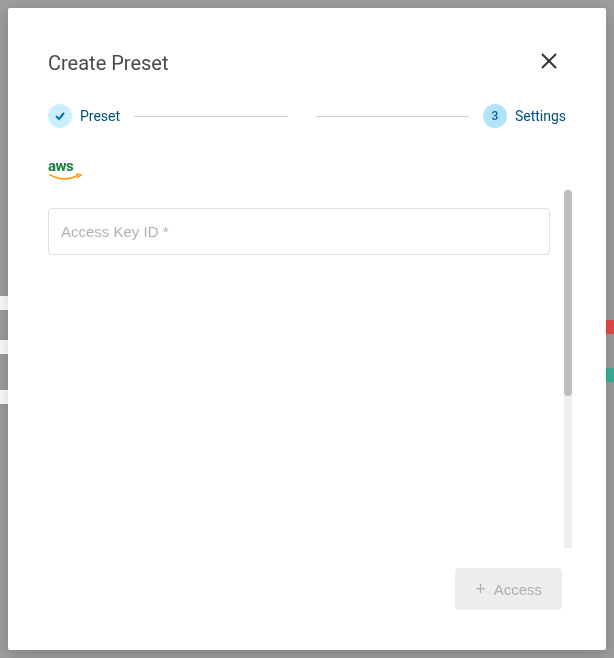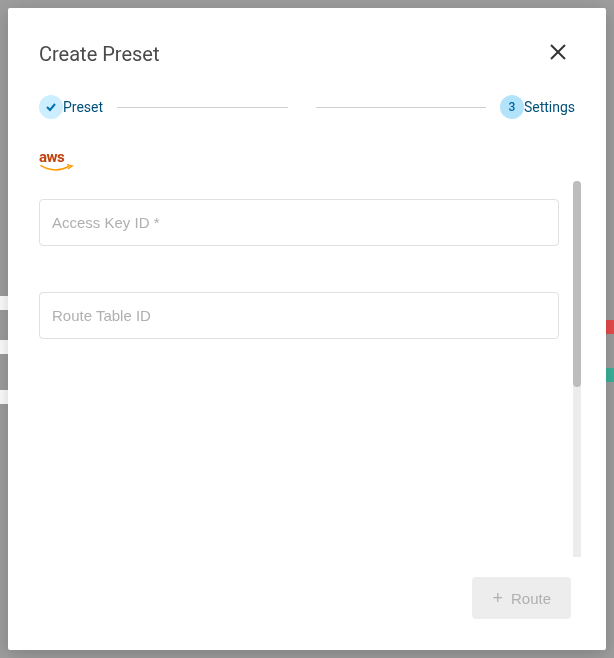--- a/index.html
+++ b/index.html
@@ -20,21 +20,21 @@
       position: absolute;
       top: 8px;
       left: 8px;
       right: 8px;
       bottom: 8px;
       background: #fff;
       border-radius: 2px;
       box-shadow: 0 4px 20px rgba(0,0,0,0.2);
       display: flex;
       flex-direction: column;
-      padding: 7px;
+      padding: 16px;
     }
     .modal-header {
       display: flex;
       align-items: center;
       justify-content: space-between;
       padding: 24px 28px 20px 24px;
     }
     .modal-title {
       font-size: 20px;
       color: #4a4a4a;
@@ -51,20 +51,21 @@
     }
     .stepper {
       display: flex;
       align-items: center;
       padding: 6px 24px 18px 24px;
       gap: 0;
     }
     .step {
       display: flex;
       align-items: center;
+      gap: 8px;
     }
     .step-circle {
       width: 24px;
       height: 24px;
       border-radius: 50%;
       background: #cceeff;
       display: flex;
       align-items: center;
       justify-content: center;
       font-size: 12px;
@@ -89,21 +90,21 @@
     }
     .logo-row {
       padding: 10px 24px 6px 24px;
     }
     .aws-logo {
       display: inline-block;
     }
     .aws-word {
       font-weight: 700;
       font-size: 15px;
-      color: #c2410c;
+      color: #15803d;
       letter-spacing: -0.5px;
       display: block;
       line-height: 1;
     }
     .aws-smile {
       display: block;
       margin-top: -2px;
     }
     .aws-smile svg {
       width: 36px;
@@ -238,28 +239,25 @@
           </svg>
       </span>
     </div>
   </div>
 
   <div class="form-scroll">
     <div class="form-inner">
       <div class="field">
         <input type="text" placeholder="Access Key ID *" style="">
       </div>
-      <div class="field">
-        <input type="text" placeholder="Route Table ID" style="">
-      </div>
     </div>
     <div class="scrollbar-track">
       <div class="scrollbar-thumb"></div>
     </div>
   </div>
 
   <div class="footer">
     <button class="create-btn" disabled="">
       <span class="plus-icon">+</span>
-      <span>Route</span>
+      <span>Access</span>
     </button>
   </div>
 </div>
 
 </body></html>

